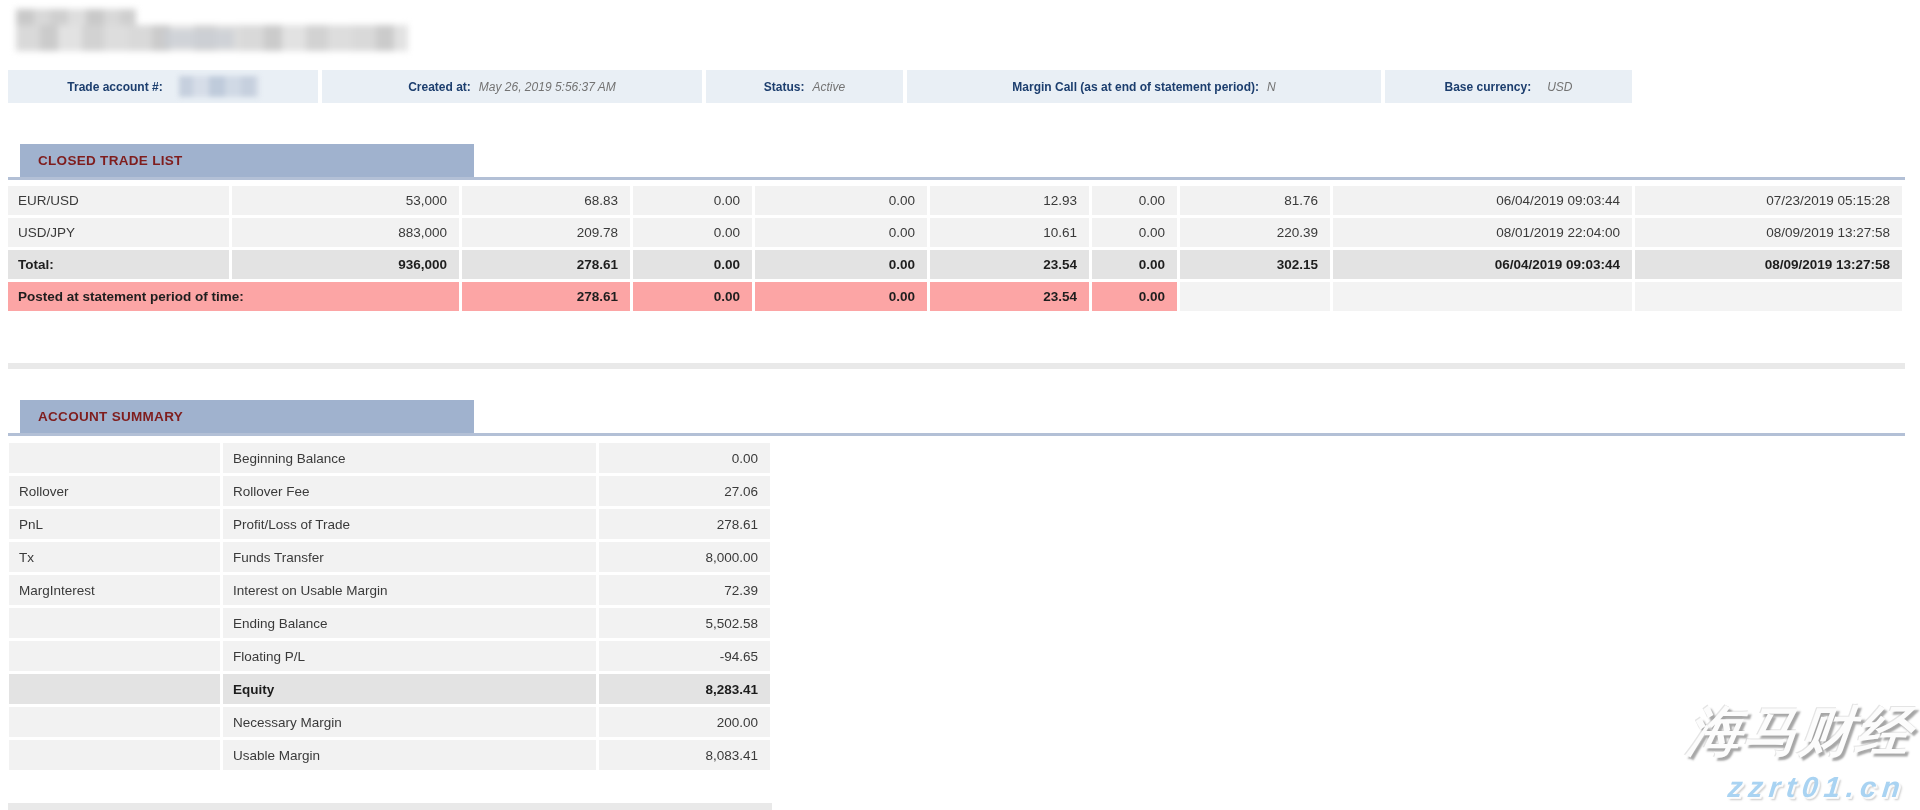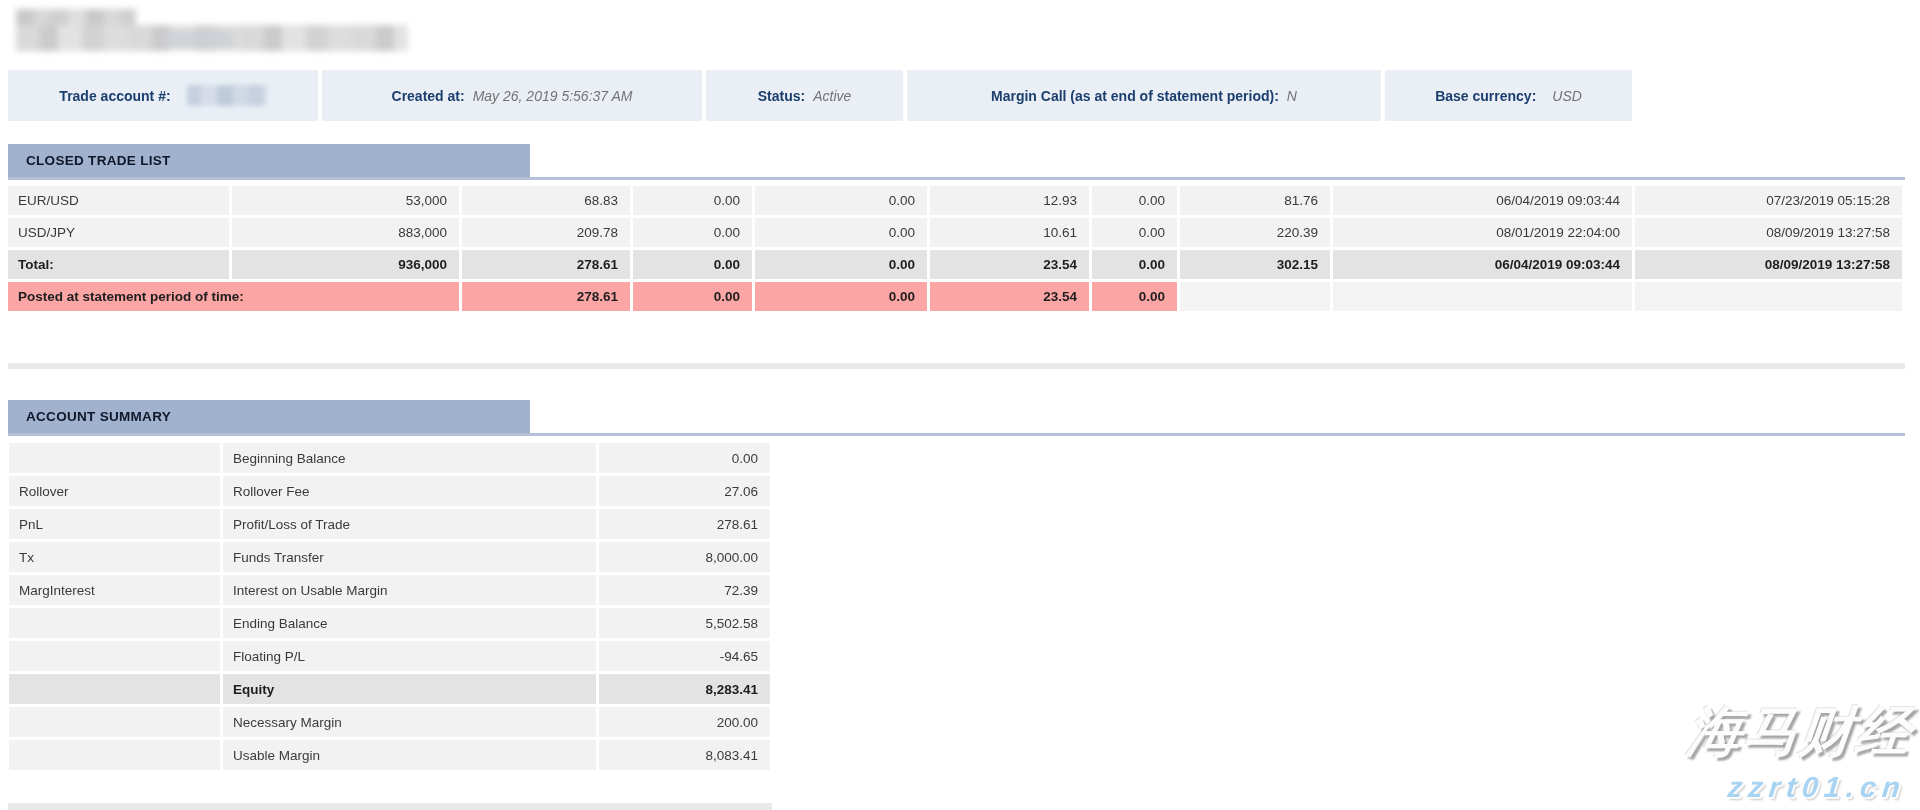--- a/index.html
+++ b/index.html
@@ -17,29 +17,29 @@
     background:repeating-linear-gradient(90deg,#c9c9c9 0 18px,#d8d8d8 18px 34px,#cfcfcf 34px 52px,#dedede 52px 70px); }
   .blur-title .b2 { position:absolute; left:2px; top:19px; width:392px; height:26px;
     background:repeating-linear-gradient(90deg,#d9d9d9 0 24px,#cbcbcb 24px 42px,#e2e2e2 42px 66px,#d2d2d2 66px 88px,#dddddd 88px 112px); }
   .blur-title .b3 { position:absolute; left:150px; top:24px; width:70px; height:18px; background:#c9cdd4; opacity:.7; }
   .blur-acct { display:inline-block; width:80px; height:21px; margin-left:8px; vertical-align:middle;
     filter:blur(2.5px);
     background:repeating-linear-gradient(90deg,#c6d0de 0 14px,#d6dde8 14px 30px,#bfcbdb 30px 46px,#d0d9e5 46px 62px); }
 
   
   .info-bar { position:absolute; left:8px; top:70px; display:flex; }
-  .info-seg { background:#e9eff5; height:51px; margin-right:4px;
-    display:flex; align-items:center; justify-content:center; font-size:14px; white-space:nowrap; }
+  .info-seg { background:#e9eff5; height:33px; margin-right:4px;
+    display:flex; align-items:center; justify-content:center; font-size:12px; white-space:nowrap; }
   .info-label { font-weight:bold; color:#1c3e6e; margin-right:8px; }
   .info-value { color:#737373;font-style:italic; }
 
   
-  .section-tab { position:absolute; left:8px; width:522px; height:33px; background:#a0b2ce;
+  .section-tab { position:absolute; left:20px; width:454px; height:33px; background:#a0b2ce;
     line-height:34px; padding-left:18px; font-size:13.5px; font-weight:bold;
-    color:#0f172a; letter-spacing:.3px; }
+    color:#7f1d1d; letter-spacing:.3px; }
   .section-line { position:absolute; left:8px; width:1897px; height:3px; background:#b3c0d6; }
 
   
   table { border-collapse:separate; border-spacing:0; table-layout:fixed; font-size:13.5px; }
   td, th { overflow:hidden; white-space:nowrap; }
 
   
   .trade-table { position:absolute; left:8px; top:186px; width:1897px; }
   .trade-table th { background:#a0b2ce; color:#ffffff; font-weight:bold; height:31px;
     border-top:2px solid #bac6da; border-bottom:3px solid #ffffff; border-right:2px solid #aebed6; }

